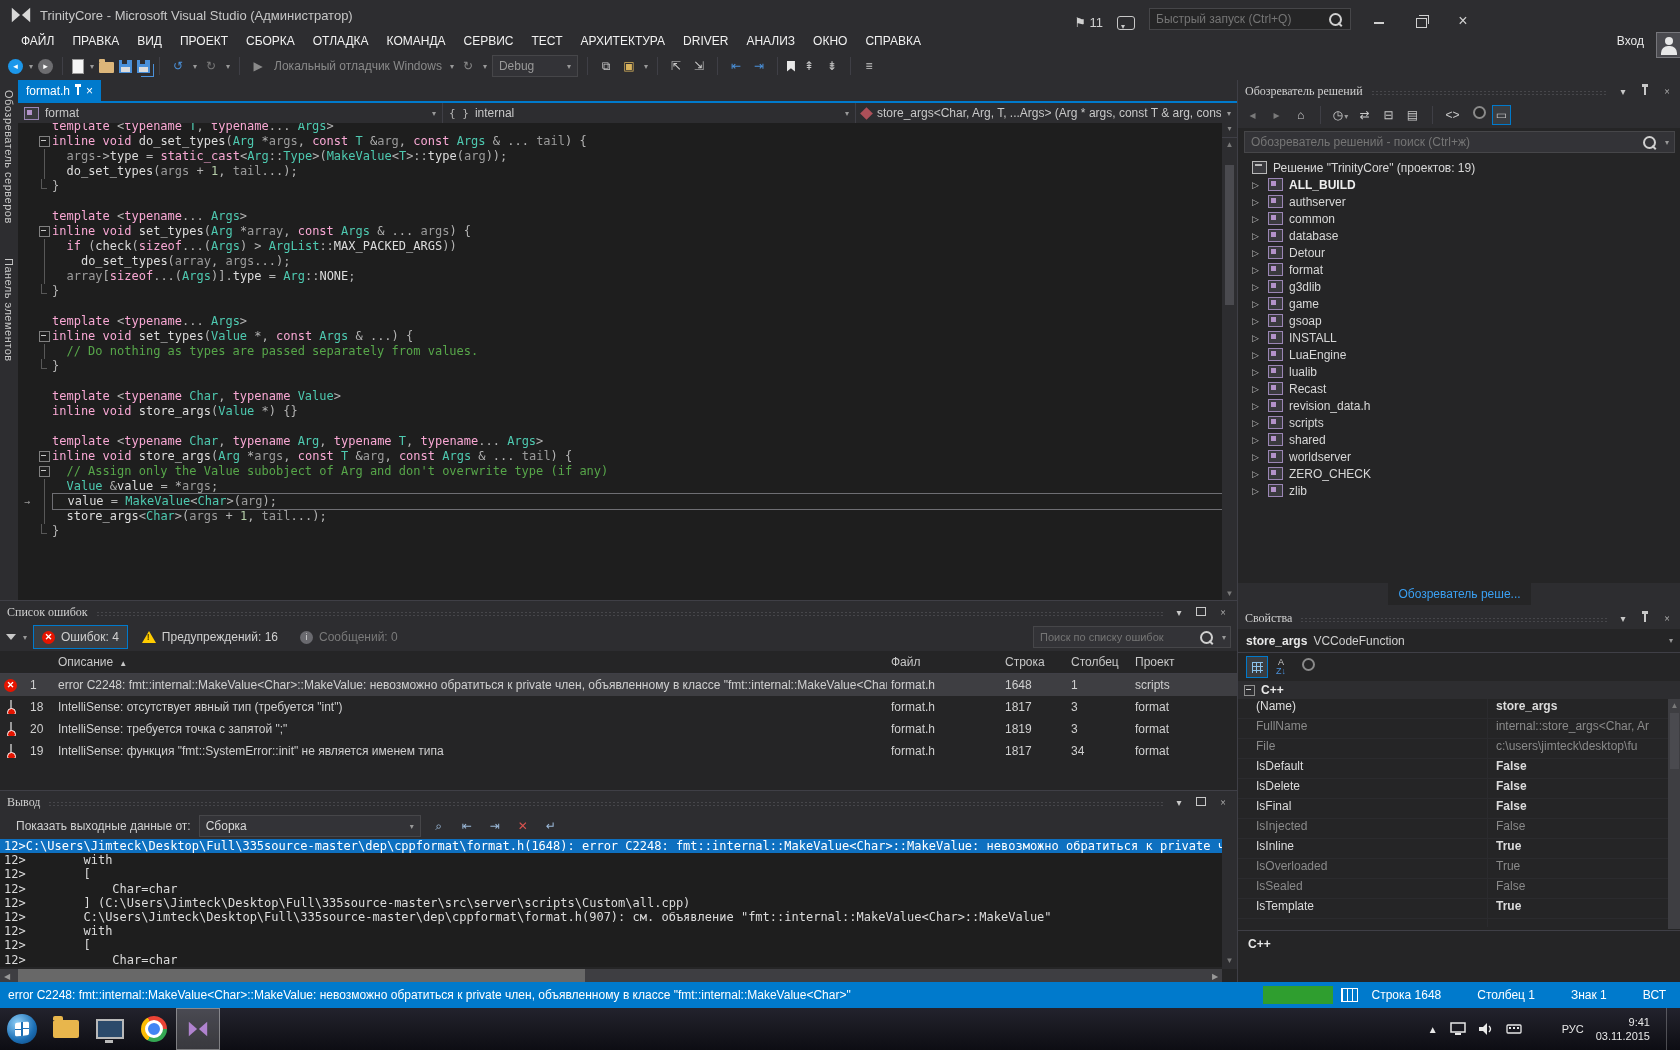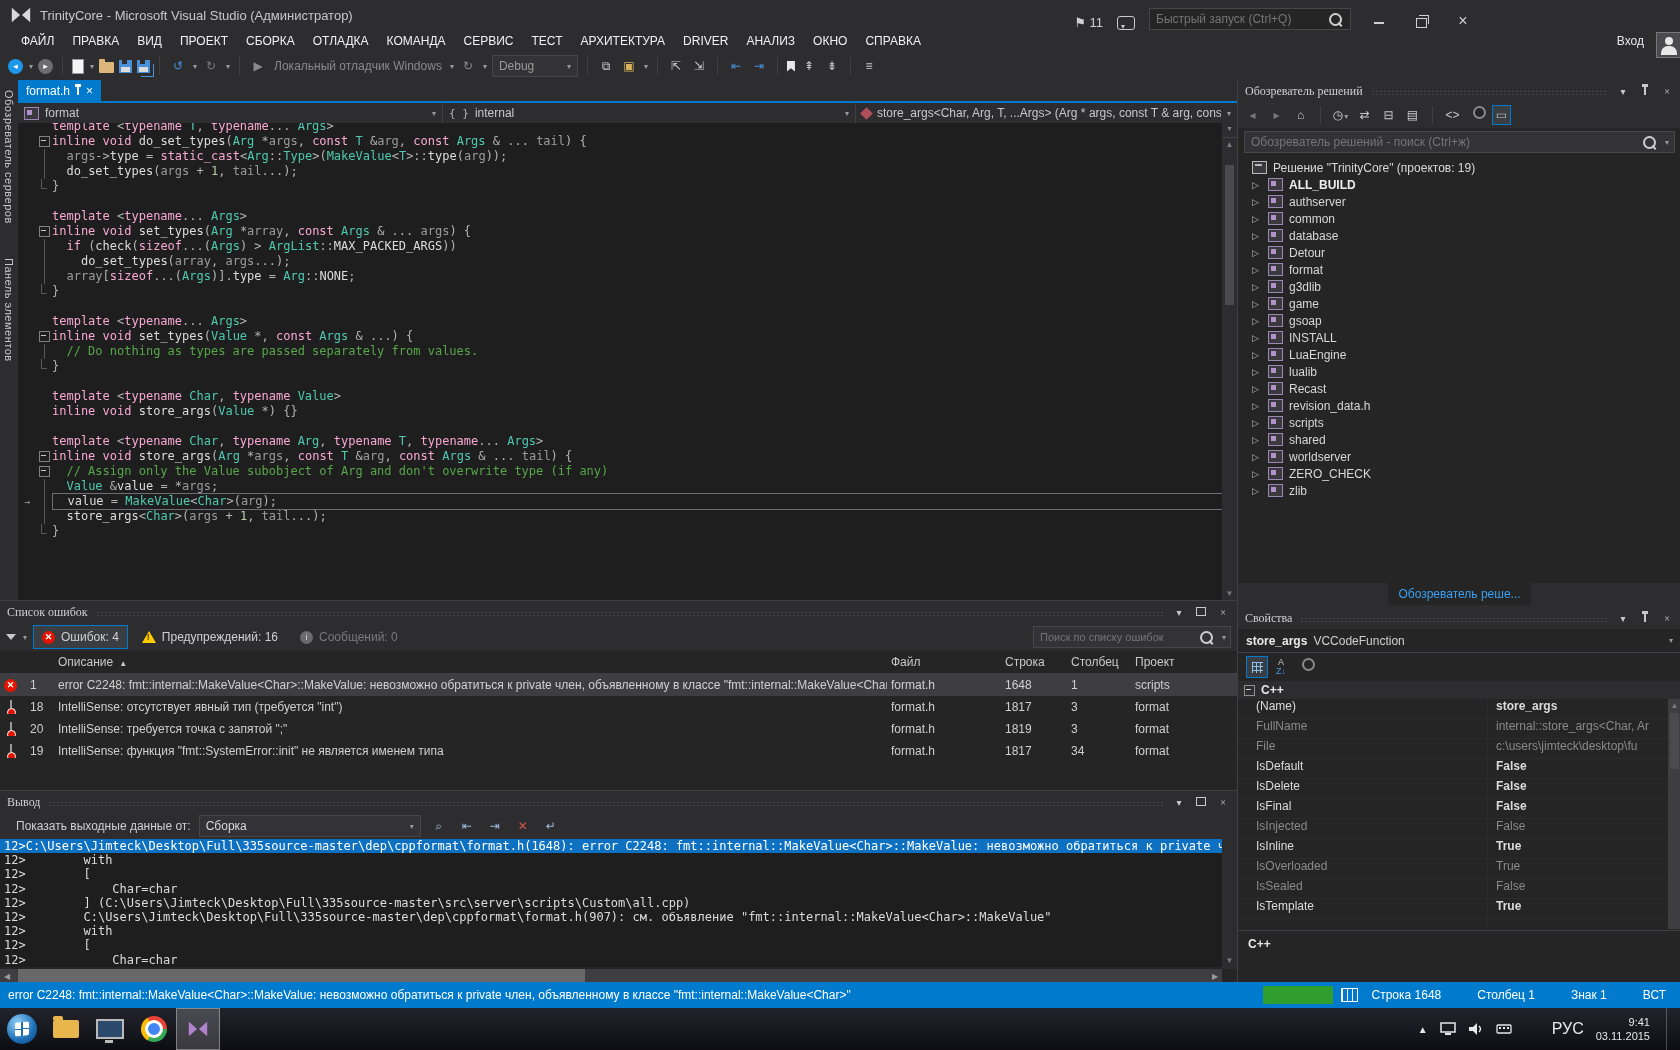--- a/index.html
+++ b/index.html
@@ -736,21 +736,21 @@
       <svg class="tray-svg" viewBox="0 0 16 14">
           <polygon points="1,5 5,5 9,1 9,13 5,9 1,9" fill="#e8e8e8"></polygon>
           <path d="M11 4 q3 3 0 6" stroke="#e8e8e8" fill="none" stroke-width="1.4"></path>
         </svg>
       <svg class="tray-svg" viewBox="0 0 16 14">
           <rect x="1" y="3" width="14" height="8" rx="1" fill="none" stroke="#e8e8e8" stroke-width="1.3"></rect>
           <rect x="3" y="5" width="2" height="2" fill="#e8e8e8"></rect>
           <rect x="7" y="5" width="2" height="2" fill="#e8e8e8"></rect>
           <rect x="11" y="5" width="2" height="2" fill="#e8e8e8"></rect>
         </svg>
-      <span style="font-size:16px;padding-left:28px;">РУС</span>
+      <span style="font-size:11px;padding-left:28px;">РУС</span>
       <div id="clock">
         <div>9:41</div>
         <div>03.11.2015</div>
       </div>
       <span id="showdesktop"></span>
     </div>
   </div>
 
 </div>
 

